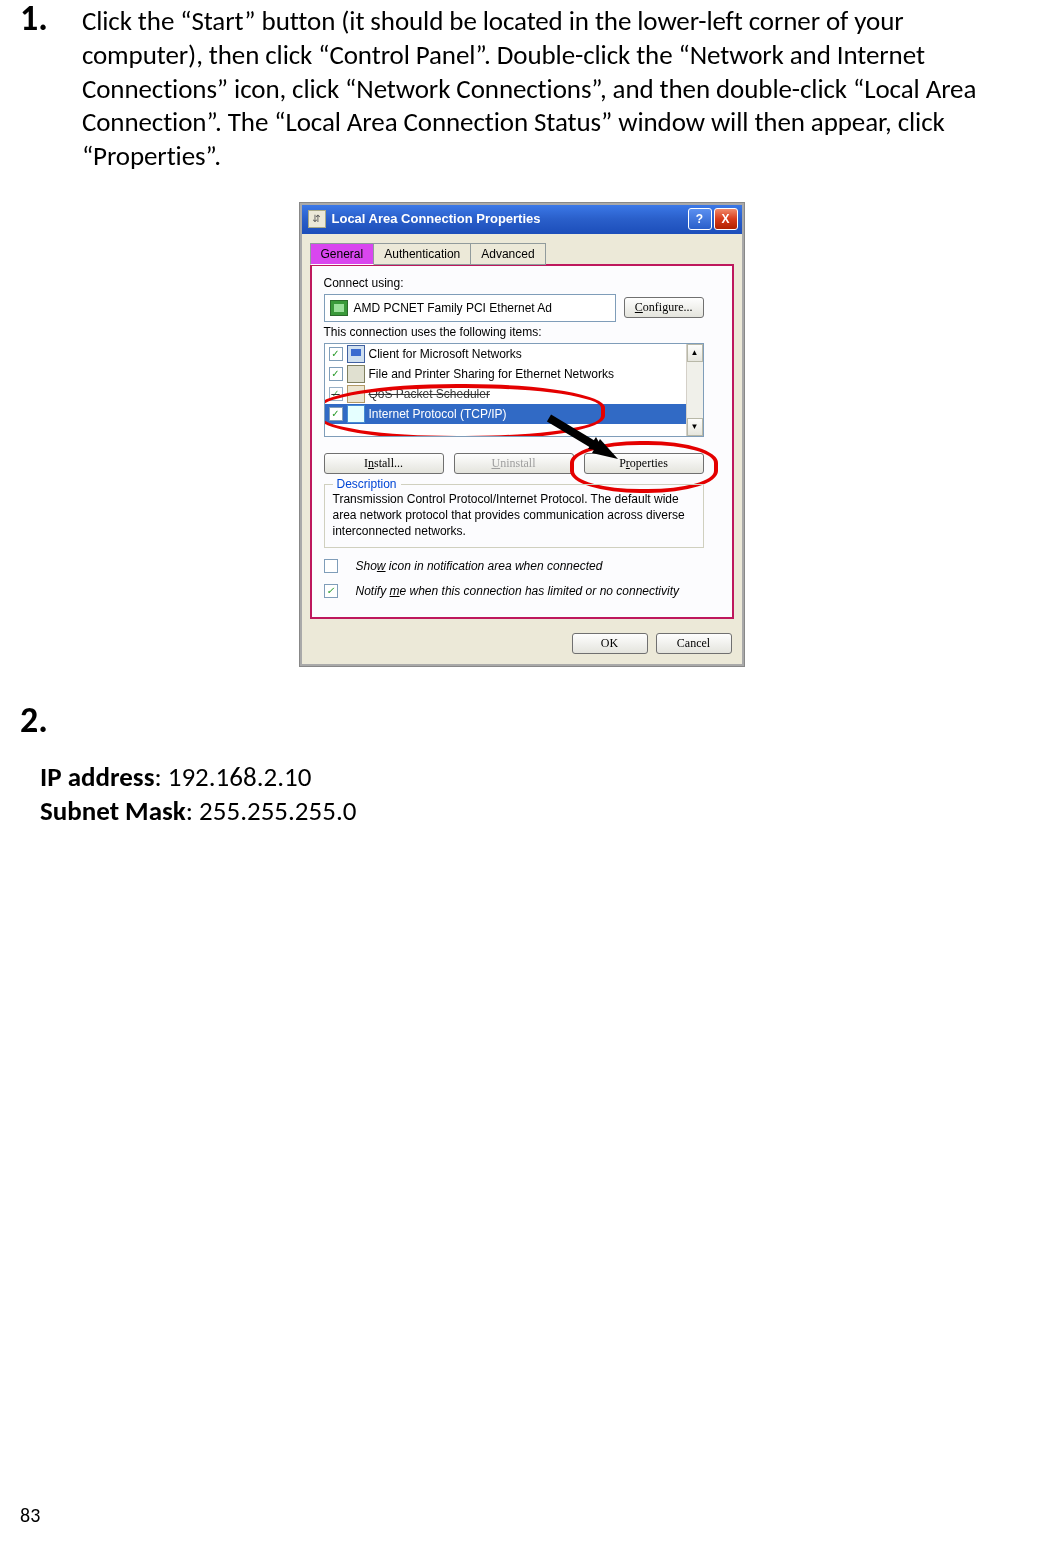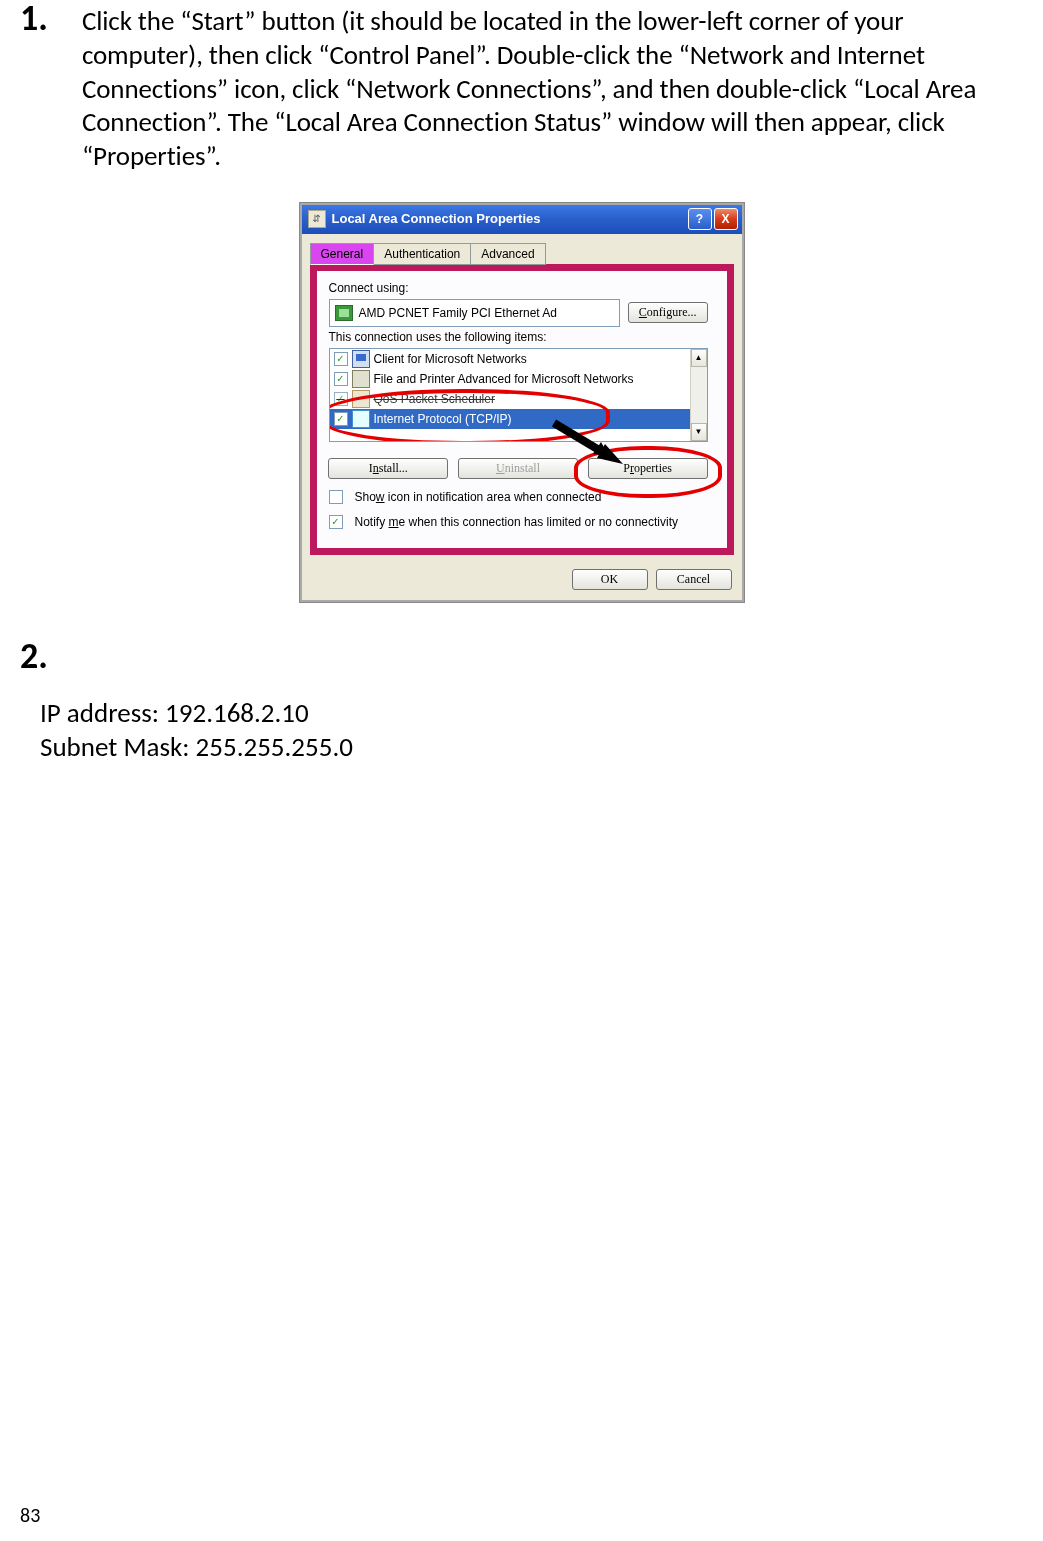--- a/index.html
+++ b/index.html
@@ -111,23 +111,23 @@
     position: relative;
     top: 1px;
   }
   .xp-tab.active {
     background:#d946ef;
     border-bottom-color:#fcfcfe;
     z-index:2;
   }
   .xp-tabpanel {
     margin: 0 8px 8px 8px;
-    border: 7px solid #be185d;
+    border: 2px solid #be185d;
     background: #fcfcfe;
-    padding: 10px 19px 8px 12px;
+    padding: 10px 28px 8px 12px;
   }
   .lbl { font-size: 12px; margin-bottom:4px; display:block; }
   .connect-row { display:flex; gap:8px; align-items:center; margin-bottom:3px;}
   .adapter-box {
     flex:1;
     border:1px solid #7f9db9;
     background:#fff;
     padding:3px 5px;
     display:flex;align-items:center;gap:6px;
     height:20px;
@@ -187,40 +187,40 @@
   .groupbox{
     border:1px solid #d0d0bf;
     padding:6px 8px 8px 8px;
     margin-bottom:8px;
     position:relative;
   }
   .groupbox .legend{
     position:absolute;top:-8px;left:8px;background:#fcfcfe;padding:0 4px;color:#0046d5;font-size:12px;
   }
   .desc-text{font-size:12px;line-height:1.35;}
-  .chk-line{display:flex;align-items:center;gap:12px;font-size:12px;margin:11px 0;}
+  .chk-line{display:flex;align-items:center;gap:18px;font-size:12px;margin:11px 0;font-style:italic;}
   .okcancel{display:flex;justify-content:flex-end;gap:8px;padding:6px 10px 10px 0;}
   
   .ring {
     position:absolute;
     border:4px solid #e40000;
     border-radius:50%/50%;
     pointer-events:none;
   }
   .arrow {
     position:absolute;
     pointer-events:none;
   }
   .page-num{
     position:absolute;
     left:20px;
     bottom:14px;
     font-size:20px;
   }
-  .bold{font-weight:400;}
+  .bold{font-weight:700;}
   .u{text-decoration:underline;}
 </style>
 </head>
 <body>
 
 <div class="page">
 
 
   <ol class="steps">
     <li>
@@ -259,21 +259,21 @@
             <span class="lbl">This connection uses the following items:</span>
             <div class="items-box">
               <div class="row">
                 <span class="chk">✓</span>
                 <span class="mini-icon mini-monitor"></span>
                 <span>Client for Microsoft Networks</span>
               </div>
               <div class="row">
                 <span class="chk">✓</span>
                 <span class="mini-icon mini-printer"></span>
-                <span>File and Printer Advanced for Microsoft Networks</span>
+                <span>File and Printer Sharing for Ethernet Networks</span>
               </div>
               <div class="row" style="text-decoration:line-through;opacity:.8;">
                 <span class="chk">✓</span>
                 <span class="mini-icon mini-sched"></span>
                 <span>QoS Packet Scheduler</span>
               </div>
               <div class="row selected">
                 <span class="chk" style="background:#fff;color:#2a9a2a">✓</span>
                 <span class="mini-icon mini-net"></span>
                 <span>Internet Protocol (TCP/IP)</span>
@@ -294,20 +294,24 @@
               <div class="ring" style="right:-14px;top:-12px;width:140px;height:44px;border-radius:70px/22px;"></div>
 
               <svg class="arrow" style="left:220px;top:-40px;" width="80" height="50">
                 <defs></defs>
                 <line x1="5" y1="5" x2="60" y2="38" stroke="#000" stroke-width="8"></line>
                 <polygon points="60,38 44,36 52,24" fill="#000"></polygon>
                 <polygon points="74,46 48,40 56,26" fill="#000"></polygon>
               </svg>
             </div>
 
+            <div class="groupbox">
+              <span class="legend">Description</span>
+              <div class="desc-text">Transmission Control Protocol/Internet Protocol. The default wide area network protocol that provides communication across diverse interconnected networks.</div>
+            </div>
 
             <div class="chk-line">
               <span class="chk"></span>
               <span>Sho<span class="u">w</span> icon in notification area when connected</span>
             </div>
             <div class="chk-line">
               <span class="chk">✓</span>
               <span>Notify <span class="u">m</span>e when this connection has limited or no connectivity</span>
             </div>
           </div>

